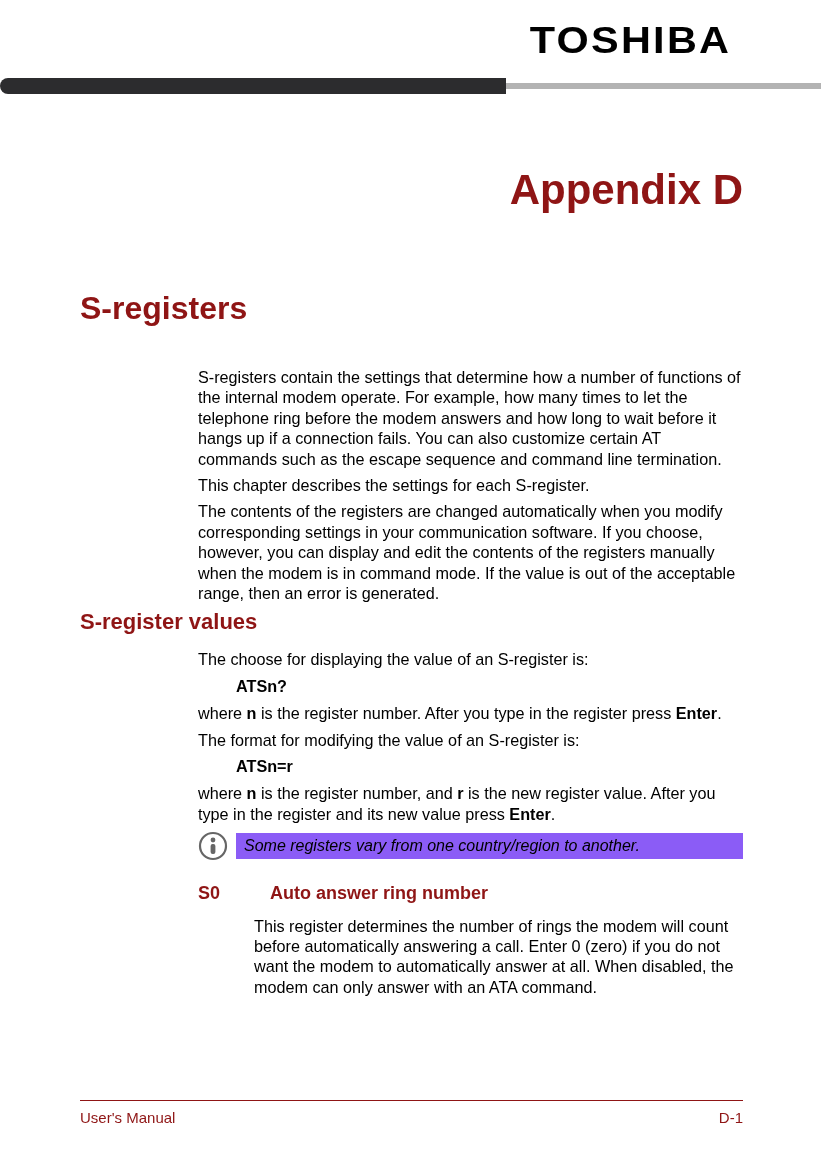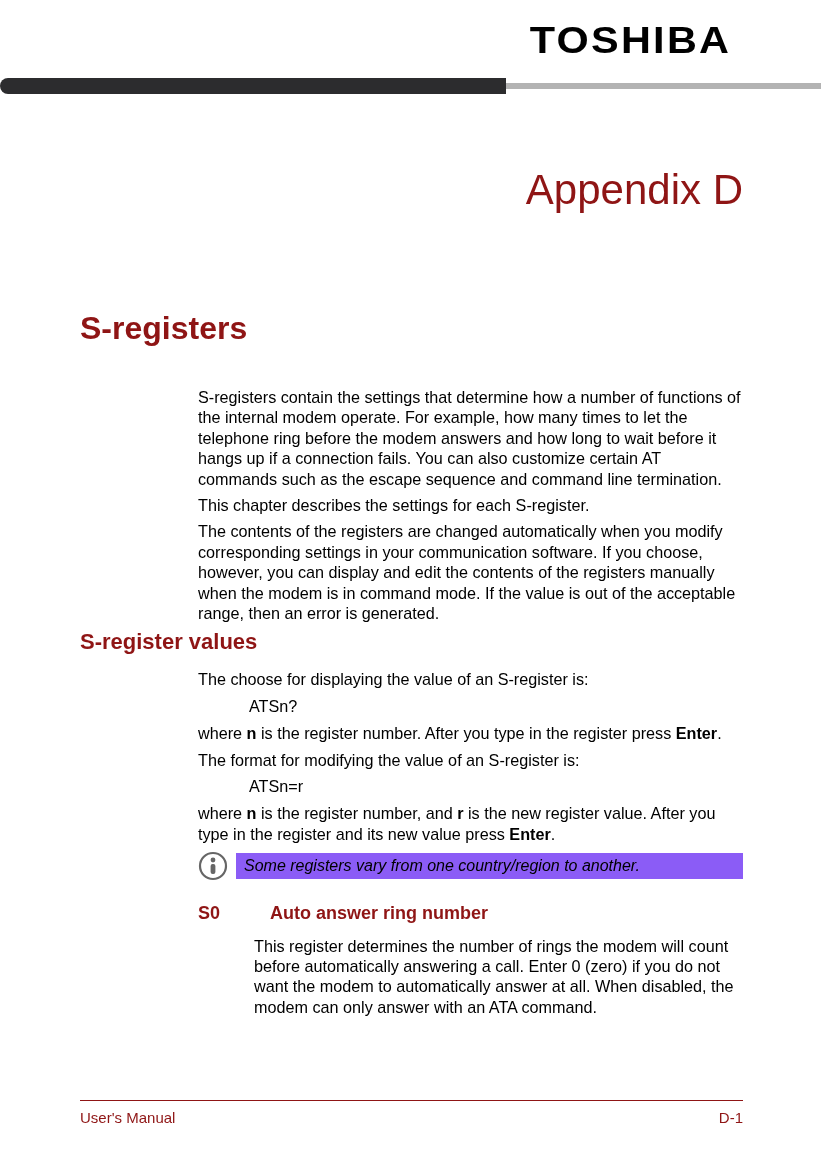--- a/index.html
+++ b/index.html
@@ -44,35 +44,35 @@
       margin-left: 0;
     }
     .rule-light {
       height: 6px;
       background: #b3b3b3;
       flex: 1;
     }
     .appendix-title {
       color: #8f1515;
       font-size: 42px;
-      font-weight: normal;
+      font-weight: bold;
       text-align: right;
       padding-right: 78px;
       margin-top: 72px;
       font-family: Arial, Helvetica, sans-serif;
     }
     .content {
       padding: 0 78px 0 80px;
       flex: 1;
     }
     .h1 {
       color: #8f1515;
       font-size: 32px;
       font-weight: bold;
-      margin-top: 96px;
+      margin-top: 76px;
     }
     .h2 {
       color: #8f1515;
       font-size: 22px;
       font-weight: bold;
     }
     .body-block {
       margin-left: 118px;
       margin-top: 40px;
       font-size: 16.2px;
@@ -80,22 +80,22 @@
     }
     .body-block p { margin-bottom: 6px; }
     .body-block2 {
       margin-left: 118px;
       margin-top: 14px;
       font-size: 16.2px;
       line-height: 1.28;
     }
     .body-block2 p { margin-bottom: 6px; }
     .body-block2 .indent {
-      margin-left: 51px;
-      font-weight: normal;
+      margin-left: 38px;
+      font-weight: bold;
     }
     .note-row {
       display: flex;
       align-items: center;
       margin-left: 118px;
       margin-top: 2px;
     }
     .note-icon {
       width: 30px;
       height: 30px;

